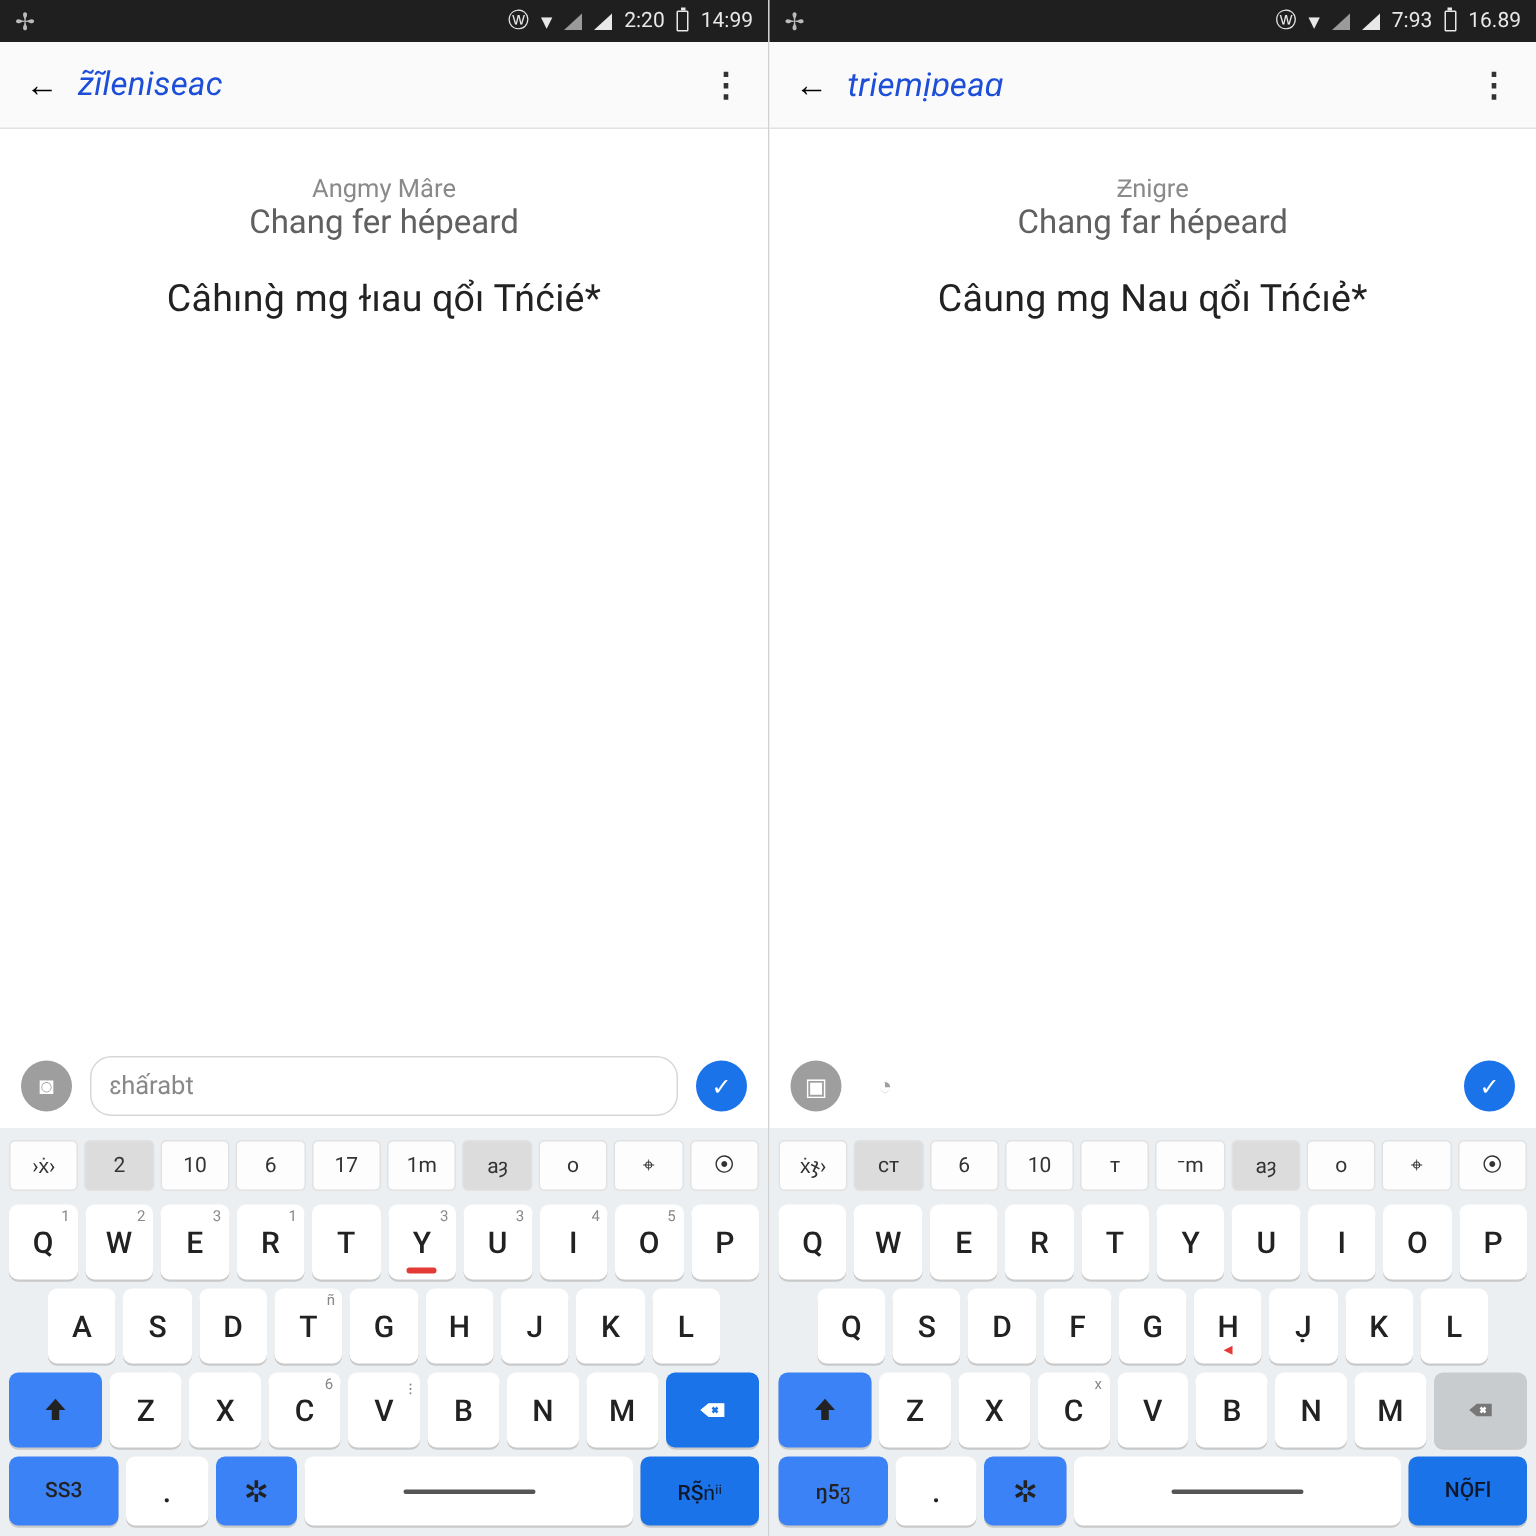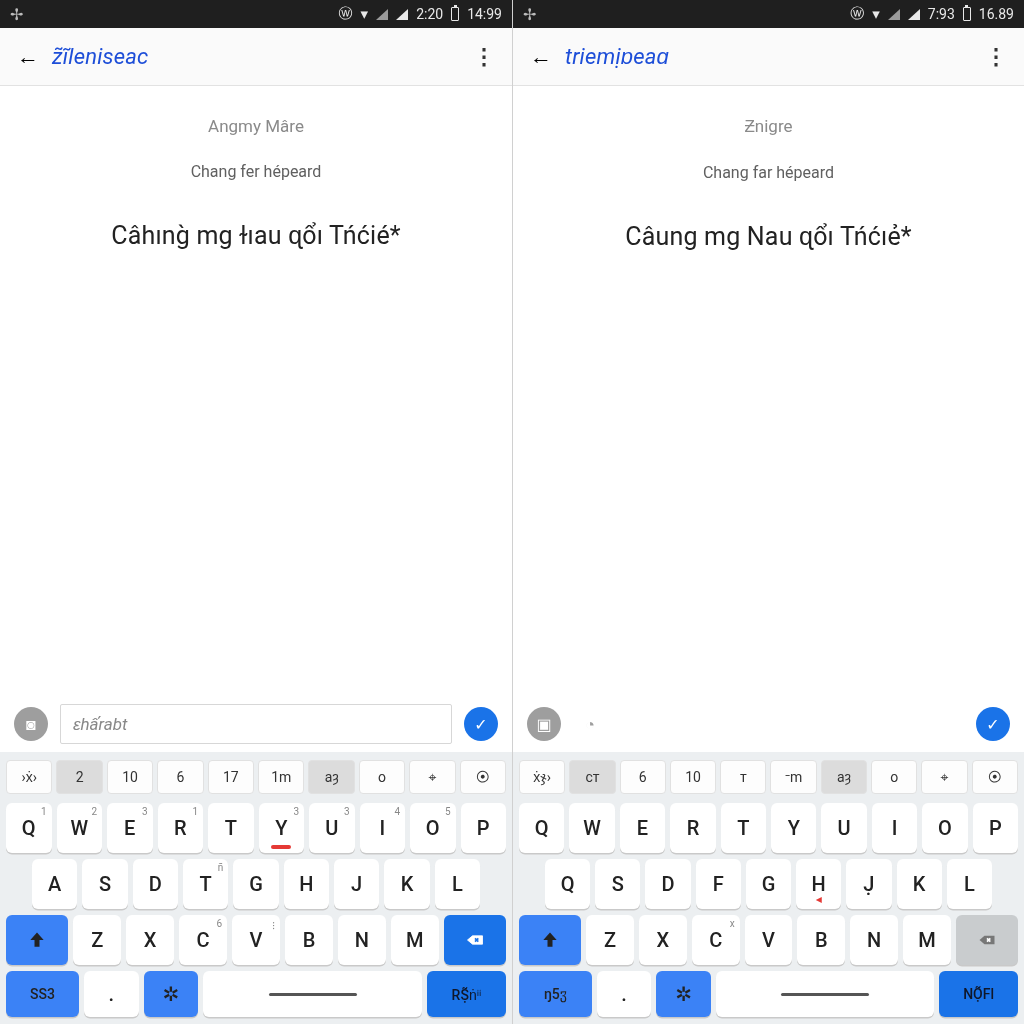--- a/index.html
+++ b/index.html
@@ -20,29 +20,29 @@
 
   
   .appbar { height:58px; background:#fafafa; border-bottom:1px solid #e2e2e2; display:flex; align-items:center; padding:0 8px; }
   .appbar .back { width:40px; height:40px; display:flex; align-items:center; justify-content:center; font-size:22px; font-style:italic; font-weight:300; }
   .appbar .title { flex:1; font-size:22px; font-style:italic; color:#1d4ed8; padding-left:4px; letter-spacing:0.2px; }
   .appbar .more { width:40px; text-align:center; font-size:22px; font-weight:700; color:#333; }
 
   
   .content { flex:1; padding:18px 22px 0 22px; background:#fff; color:#555;text-align:center; }
   .meta1 { font-size:17px; color:#8a8a8a; margin-top:12px; }
-  .meta2 { font-size:16px; color:#606060; margin-top:26px; }
-  .headline { font-size:25px; color:#222; margin-top:40px; letter-spacing:0.2px; }
+  .meta2 { font-size:22px; color:#606060; }
+  .headline { font-size:25px; color:#222; margin-top:24px; letter-spacing:0.2px; }
 
   
   .inputrow { height:56px; display:flex; align-items:center; gap:12px; padding:0 14px; background:#fff; }
   .circbtn { width:34px; height:34px; border-radius:50%; background:#9e9e9e; color:#fff; display:flex; align-items:center; justify-content:center; font-size:16px; }
   .circbtn.blue{ background:#1a73e8; }
   .circbtn.blank{ background:transparent; }
-  .textfield { flex:1; height:40px; border:1px solid #d7d7d7; border-radius:2px; padding:16px 12px; font-size:17px; color:#888; font-style:italic; display:flex; align-items:center; background:#fff; }
+  .textfield { flex:1; height:40px; border:1px solid #d7d7d7; border-radius:14px; padding:16px 12px; font-size:17px; color:#888; display:flex; align-items:center; background:#fff; }
 
   
   .kbd { background:#eceff1; padding:6px 4px 4px 4px; }
   .suggest { display:flex; gap:4px; padding:2px 2px 6px 2px; }
   .sg { flex:1; height:34px; background:#fdfdfd; border:1px solid #e1e1e1; border-radius:4px; display:flex; align-items:center; justify-content:center; font-size:14px; color:#333; }
   .sg.dark{ background:#dcdcdc; }
   .krow { display:flex; gap:5px; padding:3px 2px; }
   .krow.c9 { padding-left:28px; padding-right:28px; }
   .key { flex:1; height:50px; background:#fff; border-radius:6px; box-shadow:0 1.5px 0 #c9c9c9; display:flex; align-items:center; justify-content:center; font-size:20px; color:#222; position:relative; font-weight:500; }
   .key .sup{ position:absolute; top:3px; right:5px; font-size:10px; color:#888; font-weight:400; }

